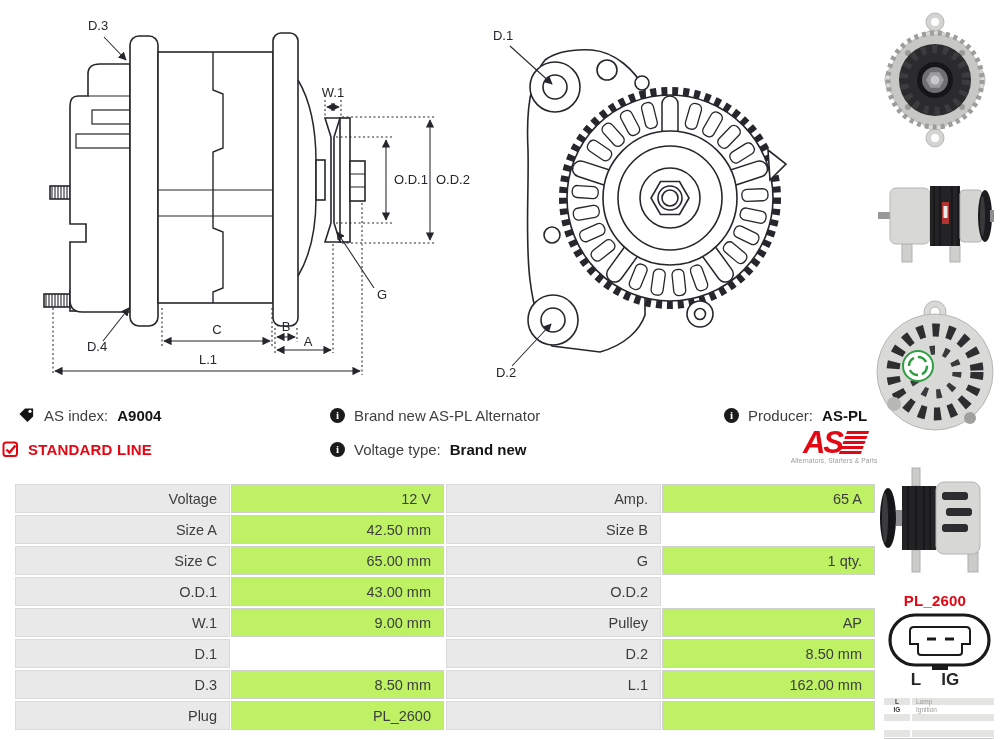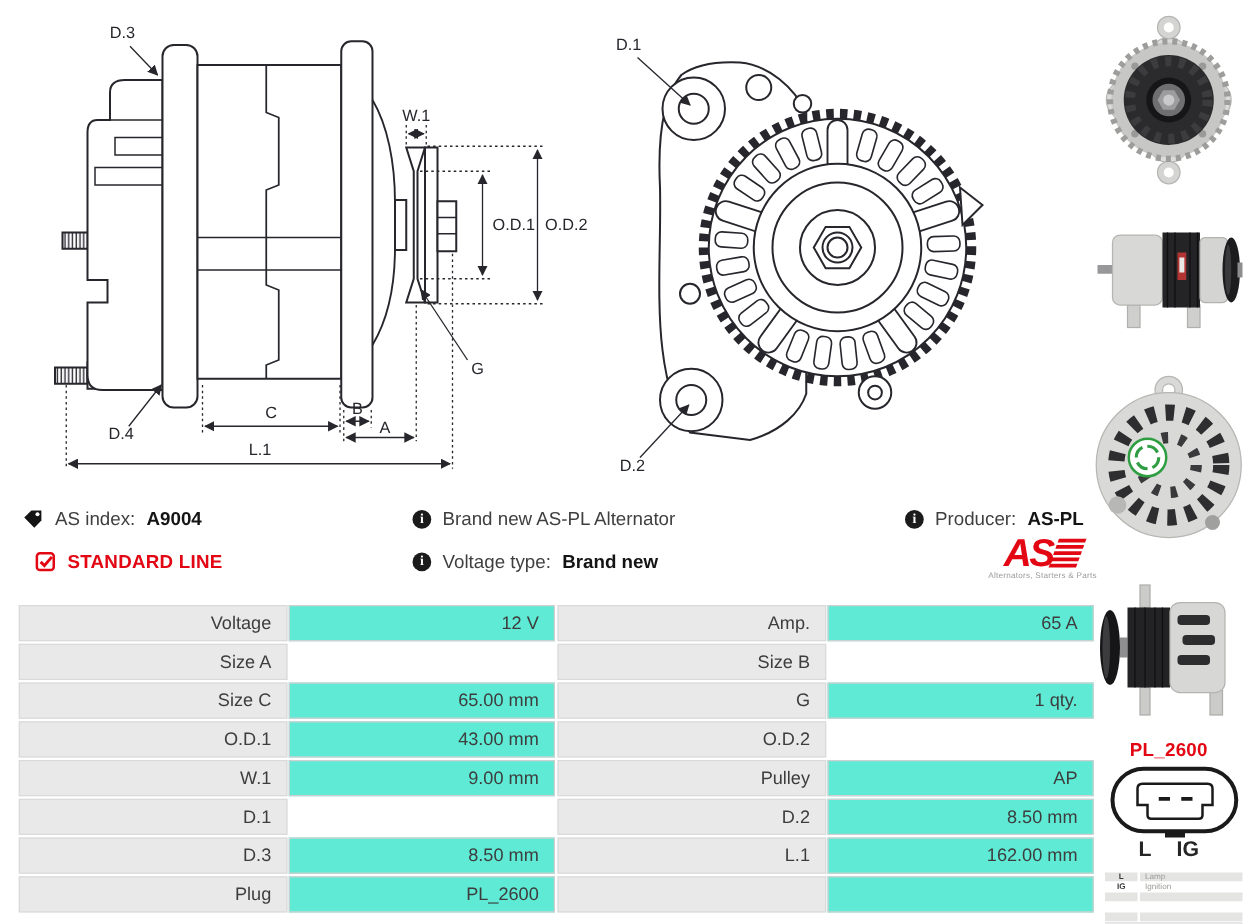--- a/index.html
+++ b/index.html
@@ -25,21 +25,21 @@
   .aspl-flag div{width:22px;height:3px;background:#e30613;}
   .aspl-tagline{font-size:6.5px;color:#9a9a9a;margin-top:2px;letter-spacing:.2px;}
 
   
   .spec{position:absolute;top:484px;left:15px;display:flex;gap:2px;}
   .half{display:flex;flex-direction:column;gap:2px;}
   .trow{display:flex;gap:1px;}
   .cl,.cv{box-sizing:border-box;height:29px;display:flex;align-items:center;
           justify-content:flex-end;padding-right:12px;font-size:14.5px;color:#3d3d3d;}
   .cl{width:215px;background:#e9e9e9;border:1px solid #dadada;}
-  .cv{width:213px;background:#5eead4;border:1px solid #cfcfcf;}
+  .cv{width:213px;background:#bef264;border:1px solid #cfcfcf;}
 
   
   .plug-title{position:absolute;left:872px;top:592px;width:126px;text-align:center;
               font-size:15px;font-weight:bold;color:#e30613;letter-spacing:.2px;}
   .pins{position:absolute;left:872px;top:670px;width:126px;display:flex;justify-content:center;
         gap:20px;font-size:17px;font-weight:bold;color:#262626;}
   .legend{position:absolute;left:884px;top:698px;width:112px;display:flex;flex-direction:column;
           gap:1px;border-bottom:1px solid #c9c9c9;padding-bottom:1px;}
   .lrow{display:flex;gap:2px;height:7px;}
   .lk{width:26px;text-align:center;font-size:6.5px;line-height:7px;font-weight:bold;color:#3a3a3a;
@@ -264,21 +264,21 @@
 
   <div class="inforow" style="left:18px;top:406px;">
     <svg width="17" height="17" viewBox="0 0 18 18">
       <path d="M1.5,7.5 L7.5,1.5 L16,1.5 L16,10 L10,16 Z" fill="#141414"></path>
       <circle cx="12.7" cy="4.6" r="1.7" fill="#fff"></circle>
     </svg>
     <span>AS index:</span>
     <b>A9004</b>
   </div>
 
-  <div class="inforow" style="left:28px;top:440px;">
+  <div class="inforow" style="left:2px;top:440px;">
     <svg width="17" height="17" viewBox="0 0 17 17">
       <rect x="1.5" y="1.5" width="13.5" height="13.5" rx="2.5" fill="none" stroke="#e30613" stroke-width="2"></rect>
       <path d="M4.5,8.5 L7.5,11.5 L13.5,4.5" fill="none" stroke="#e30613" stroke-width="2.4"></path>
     </svg>
     <span class="red">STANDARD LINE</span>
   </div>
 
   <div class="inforow" style="left:330px;top:406px;">
     <span class="icircle">i</span>
     <span>Brand new AS-PL Alternator</span>
@@ -311,20 +311,21 @@
   </div>
 
   <div class="spec">
     <div class="half">
       <div class="trow">
           <div class="cl">Voltage</div>
           <div class="cv">12 V</div>
         </div>
       <div class="trow">
           <div class="cl">Size A</div>
+          <div class="cv">42.50 mm</div>
         </div>
       <div class="trow">
           <div class="cl">Size C</div>
           <div class="cv">65.00 mm</div>
         </div>
       <div class="trow">
           <div class="cl">O.D.1</div>
           <div class="cv">43.00 mm</div>
         </div>
       <div class="trow">

